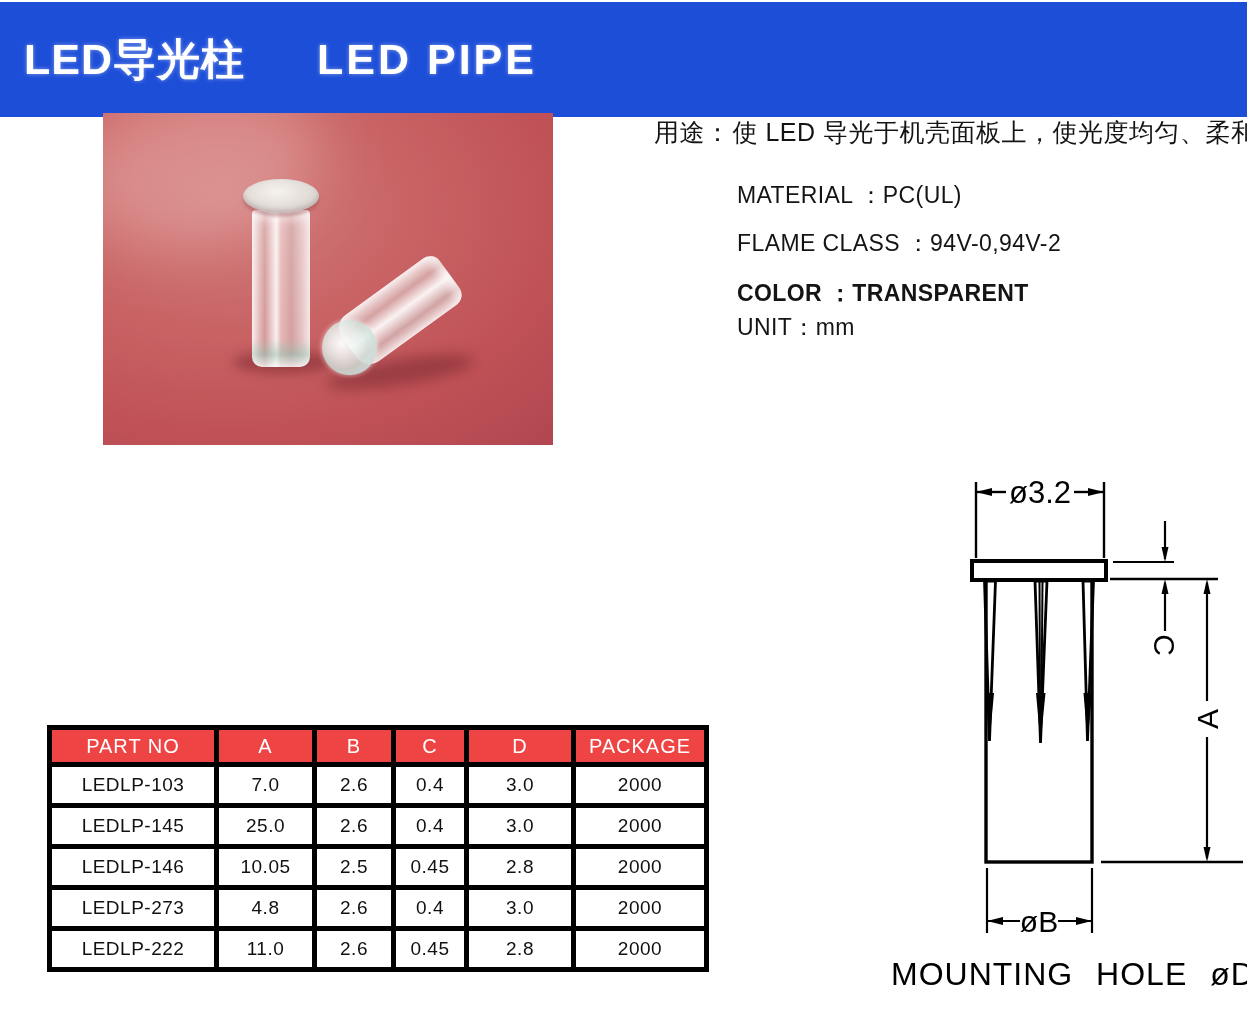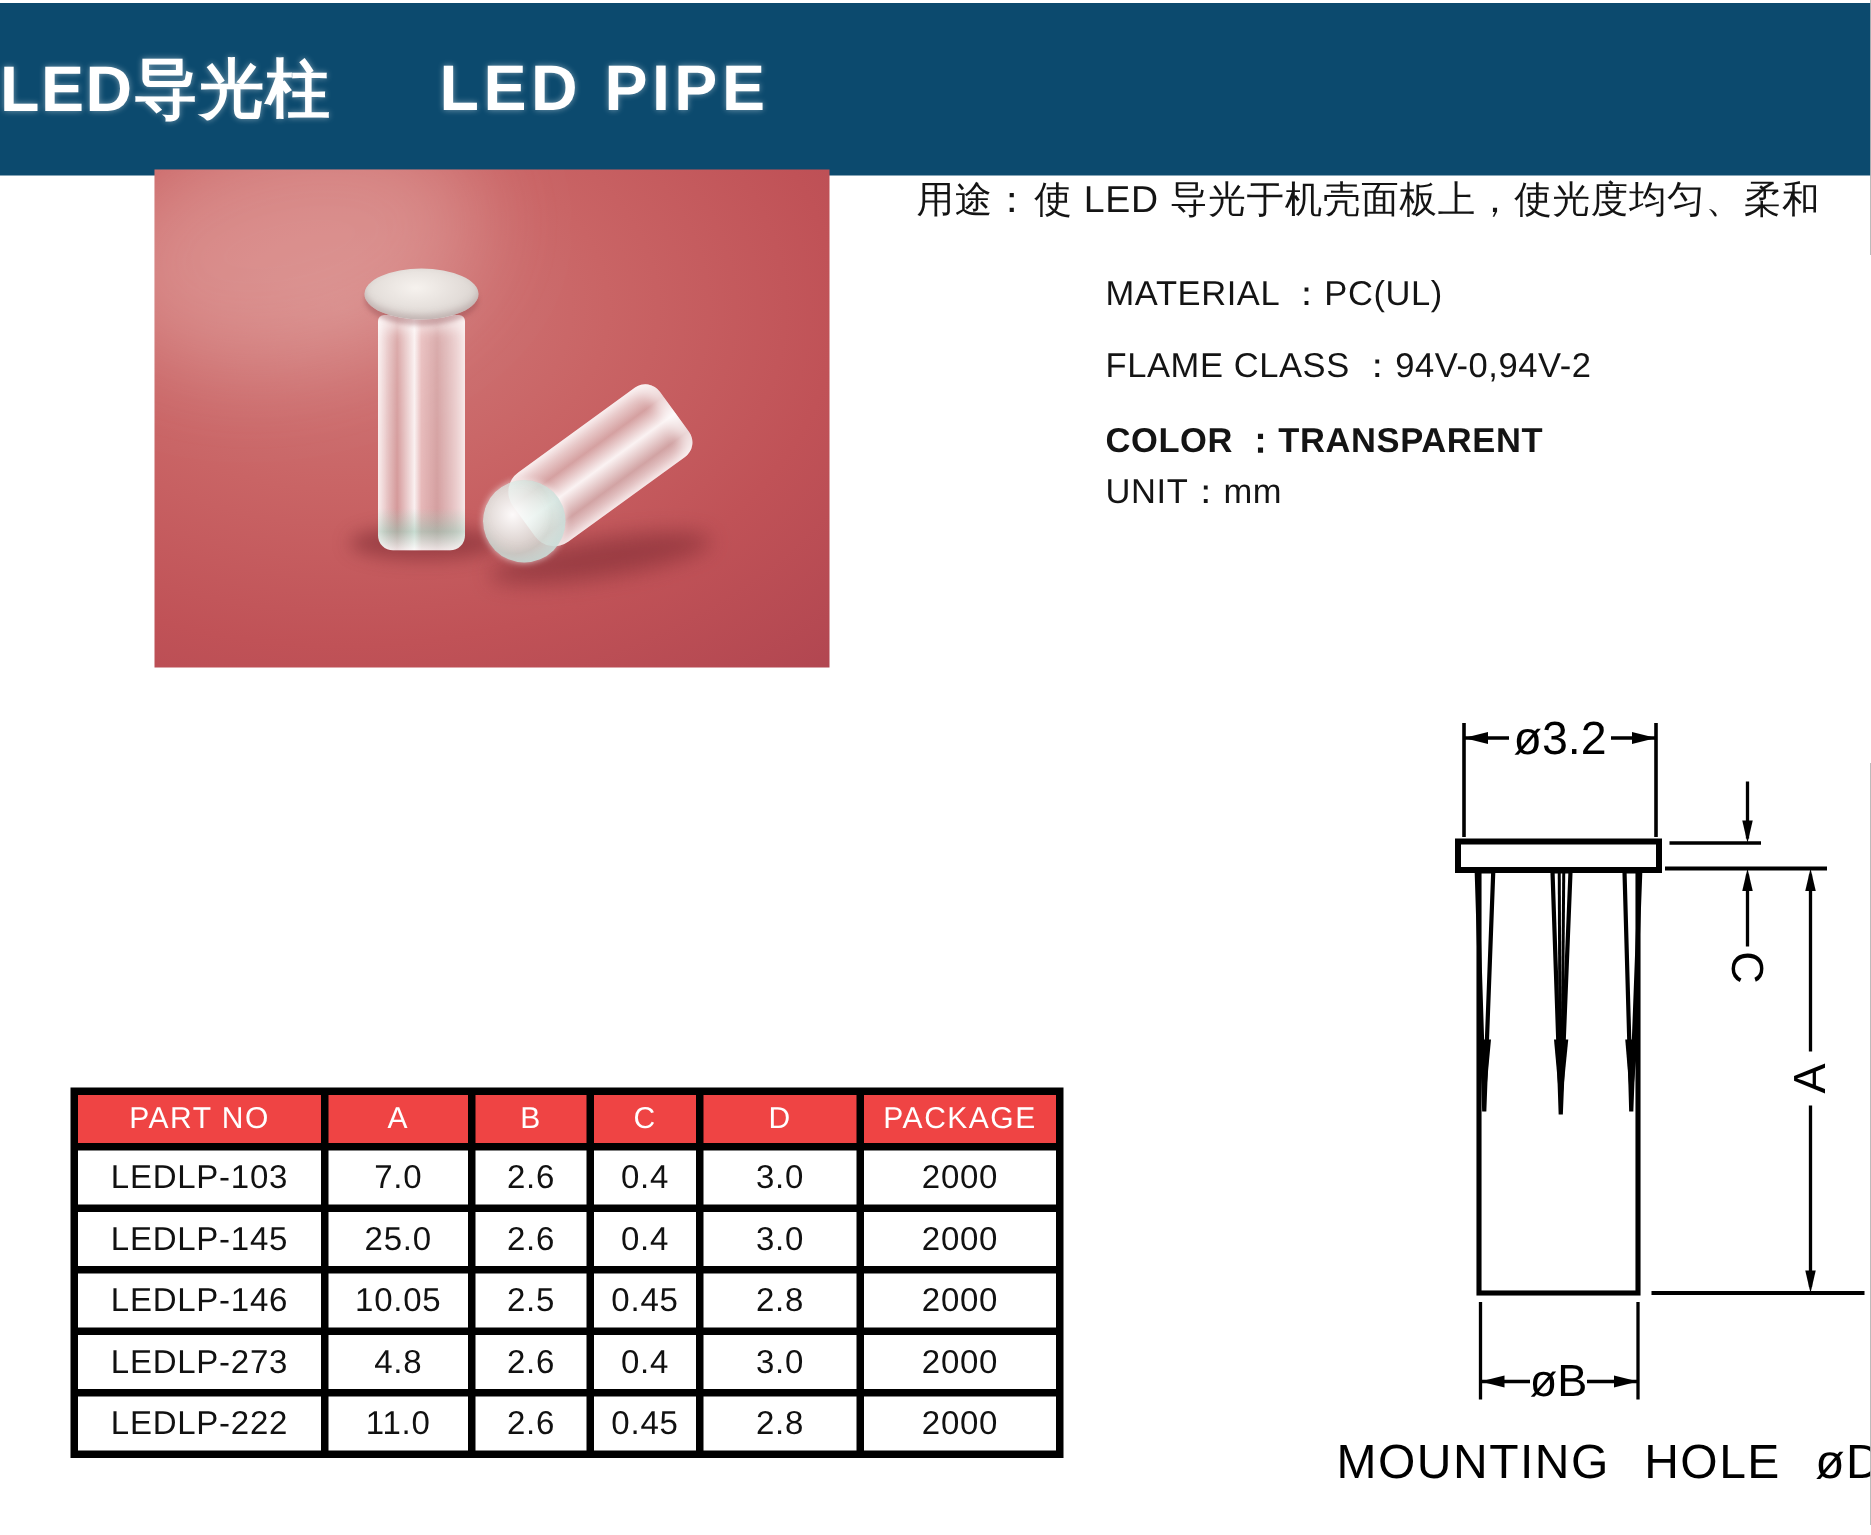--- a/index.html
+++ b/index.html
@@ -2,22 +2,22 @@
 <html><head>
 <meta charset="utf-8">
 <style>
   html,body{margin:0;padding:0;background:#888;}
   .page{
     position:relative;width:1247px;height:1023px;background:#ffffff;
     font-family:"Liberation Sans",sans-serif;overflow:hidden;margin:0 auto;
   }
   
   .header-bar{
-    position:absolute;left:0;top:2px;width:1247px;height:115px;background:#0c4a6e;
-    display:flex;align-items:center;box-sizing:border-box;padding-left:0;
+    position:absolute;left:0;top:2px;width:1247px;height:115px;background:#1d4ed8;
+    display:flex;align-items:center;box-sizing:border-box;padding-left:24px;
   }
   .header-bar .cn{
     color:#fff;font-size:43px;font-weight:bold;letter-spacing:1px;
     text-shadow:0 0 4px rgba(255,255,255,.45);white-space:nowrap;
   }
   .header-bar .en{
     color:#fff;font-size:43px;font-weight:bold;letter-spacing:3px;margin-left:72px;
     text-shadow:0 0 4px rgba(255,255,255,.45);white-space:nowrap;text-align:right;
   }
   
@@ -62,39 +62,39 @@
   .pipe2-face{
     position:absolute;left:219px;top:207px;width:55px;height:55px;border-radius:50%;
     background:radial-gradient(circle at 36% 42%, rgba(255,255,255,.97) 0%, rgba(215,235,228,.75) 55%, rgba(248,252,252,.95) 100%);
     box-shadow:0 0 5px rgba(255,255,255,.65), inset -4px -4px 8px rgba(180,205,200,.55);
   }
   
   .usage-line{
     position:absolute;left:611px;top:116px;font-size:25px;color:#141414;
     white-space:nowrap;letter-spacing:.5px;
   }
-  .usage-line .u-label{margin-right:2px;}
+  .usage-line .u-label{margin-right:2px;margin-left:43px;}
   .spec-line{
     position:absolute;left:696px;font-size:23px;color:#141414;white-space:nowrap;letter-spacing:.4px;margin-left:41px;
   }
   .spec-0{top:180px;}
   .spec-1{top:228px;}
   .spec-2{top:278px;font-weight:bold;}
   .spec-3{top:312px;}
   
   .spec-table{
     position:absolute;left:47px;top:725px;width:662px;
     border-collapse:separate;border-spacing:5px;background:#000;table-layout:fixed;
   }
   .spec-table th{
     background:#ef4444;color:#fff;font-weight:normal;font-size:20px;height:30px;
     letter-spacing:1px;
   }
   .spec-table td{
-    background:#fff;color:#111;font-size:22px;text-align:center;height:34px;
+    background:#fff;color:#111;font-size:19px;text-align:center;height:34px;
     letter-spacing:.5px;
   }
   
   .drawing{position:absolute;left:880px;top:465px;width:367px;height:558px;}
   .drawing line, .drawing rect, .drawing polygon.outline{stroke:#000;fill:none;}
   .drawing text{fill:#000;font-family:"Liberation Sans",sans-serif;}
 </style>
 </head>
 <body>
 

